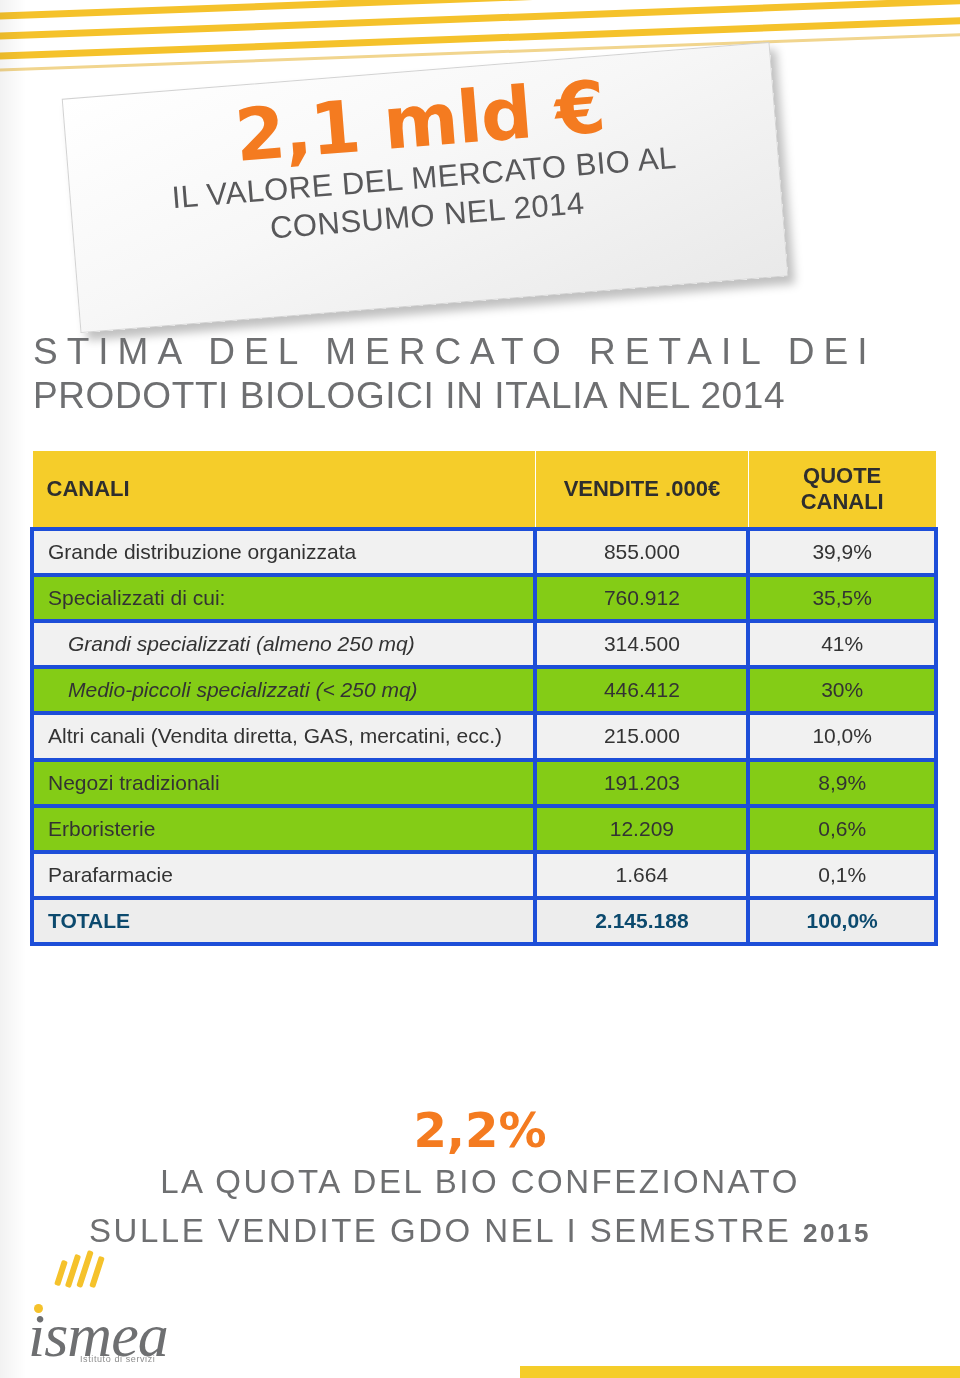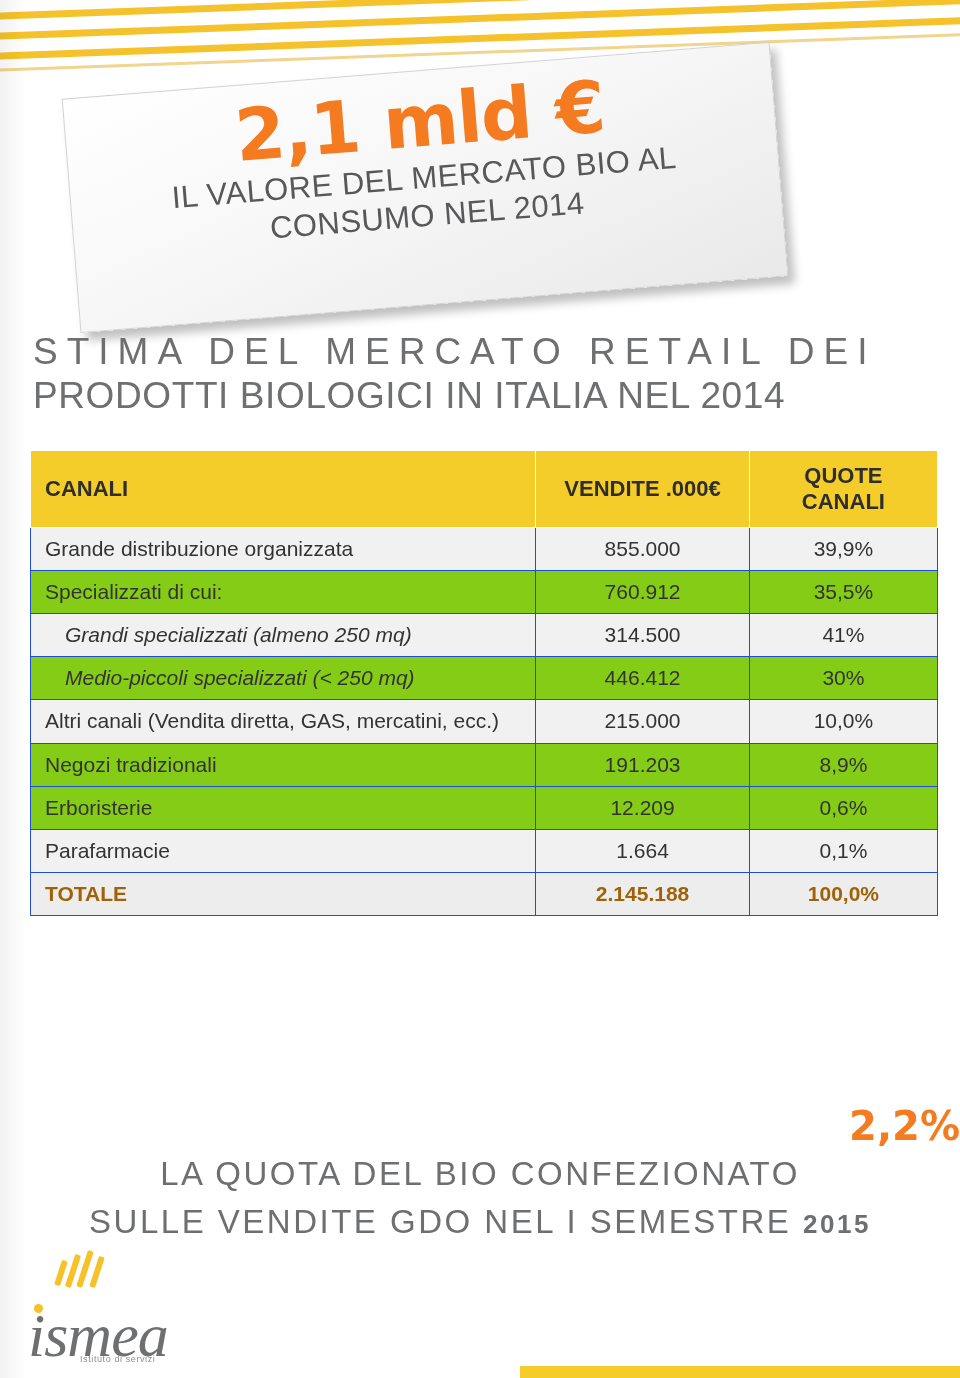--- a/index.html
+++ b/index.html
@@ -106,53 +106,52 @@
   }
   thead th.col-canali {
     text-align: left;
     padding-left: 14px;
     width: 525px;
   }
   thead th.col-vendite { width: 205px; }
   thead th.col-quote { width: 178px; }
 
   tbody td {
-    border: 1px solid #1d4ed8;
+    border: 4px solid #1d4ed8;
     padding: 9px 10px;
     vertical-align: middle;
     color: #333333;
   }
   tbody tr td:first-child { text-align: left; padding-left: 14px; }
   tbody td.num { text-align: center; }
 
   tbody tr.odd td  { background: #f1f1f1; }
   tbody tr.even td { background: #84cc16; }
   tbody tr.indent td:first-child { padding-left: 34px; font-style: italic; }
   tbody tr.total td {
     background: #ededed;
     font-weight: bold;
-    color: #a16207;
+    color: #0c4a6e;
   }
   tbody tr.two-line td:first-child { line-height: 1.18; }
 
   
   .bottom-callout {
     position: absolute;
     top: 1105px;
     left: 0;
     width: 960px;
     text-align: center;
   }
   .bottom-big {
-    font-size: 40px;
+    font-size: 48px;
     font-weight: bold;
     color: #f47b20;
     line-height: 1.05;
     font-family: "DejaVu Sans", sans-serif;
-    text-align: right;
   }
   .bottom-sub {
     font-size: 33px;
     color: #6e6f71;
     letter-spacing: 2.5px;
     line-height: 1.28;
     margin-top: 6px;
   }
   .bottom-year {
     font-size: 26px;

